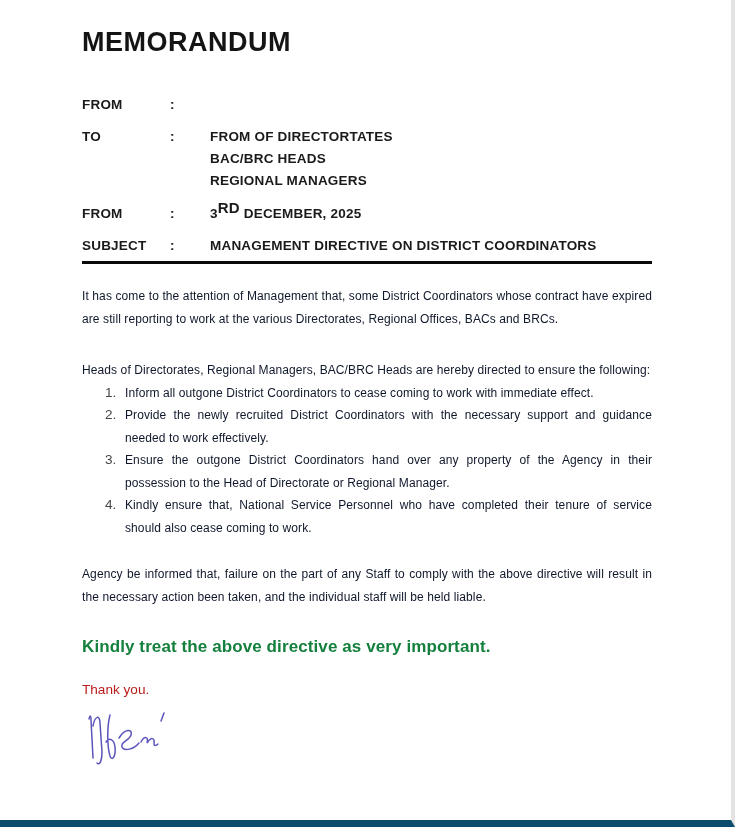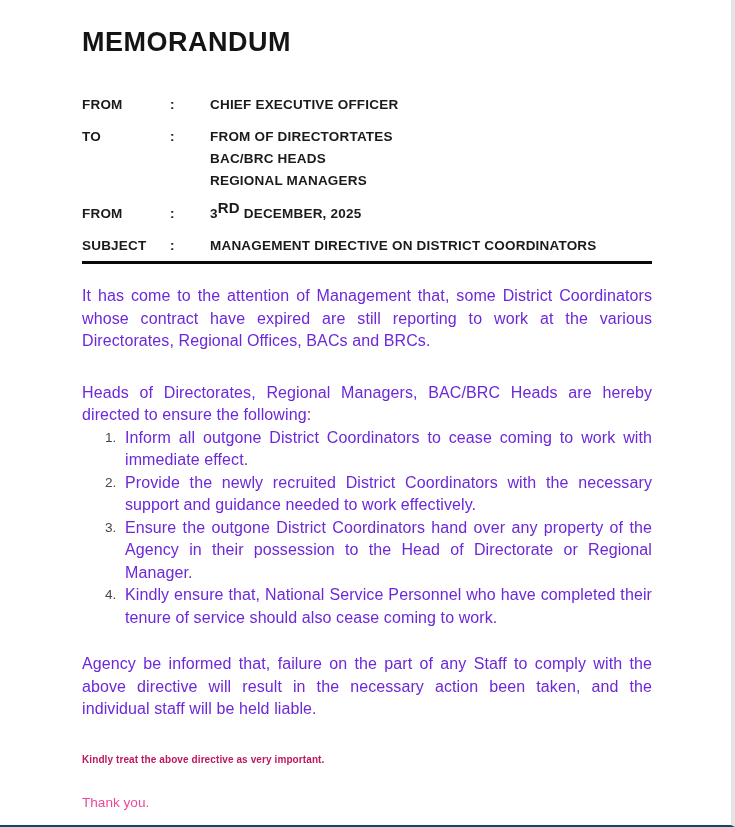--- a/index.html
+++ b/index.html
@@ -5,21 +5,21 @@
   * { margin:0; padding:0; box-sizing:border-box; }
   html,body { background:#ffffff; }
   .page {
     position:relative;
     width:735px;
     height:827px;
     background:#ffffff;
     font-family:"Liberation Sans", sans-serif;
     color:#454545;
     border-right:4px solid #e3e3e3;
-    border-bottom:2px solid #0c4a6e;
+    border-bottom:7px solid #0c4a6e;
     overflow:hidden;
   }
   .content { padding:27px 79px 0 82px; }
 
   .memo-title {
     font-size:27px;
     font-weight:bold;
     color:#141414;
     letter-spacing:0.5px;
     margin-bottom:36px;
@@ -41,23 +41,23 @@
   .hdr-value .to-line { margin-bottom:1px; }
   sup.ordinal { font-size:15px; vertical-align:super; line-height:0; }
 
   .subject-rule {
     height:3px;
     background:#0a0a0a;
     margin-top:5px;
   }
 
   .body-text {
-    font-size:16px;
+    font-size:12px;
     line-height:22.5px;
-    color:#6d28d9;
+    color:#0f172a;
     text-align:justify;
     letter-spacing:0.1px;
   }
   .para-1 { margin-top:21px; }
   .para-2 { margin-top:29px; }
   .para-3 { margin-top:24px; }
 
   .num-list { margin-top:0; }
   .num-item { display:flex; }
   .num-marker {
@@ -65,42 +65,41 @@
     margin-left:23px;
     font-size:13.6px;
     line-height:22.5px;
     color:#474747;
     text-align:left;
   }
   .num-text { flex:1; }
 
   .emphasis-line {
     margin-top:28px;
-    font-size:10px;
+    font-size:17px;
     line-height:22px;
     font-weight:bold;
-    color:#be185d;
+    color:#15803d;
     letter-spacing:0.1px;
   }
-  .closing-line { margin-top:24px; font-size:13.6px; color:#ec4899; }
+  .closing-line { margin-top:24px; font-size:13.6px; color:#b91c1c; }
 
   .signature-wrap { margin-top:5px; height:66px; }
 </style>
 </head>
 <body>
 
 <div class="page">
   <div class="content">
 
     <div class="memo-title">MEMORANDUM</div>
 
     <div class="hdr-row">
       <div class="hdr-label">FROM</div>
       <div class="hdr-colon">:</div>
-      <div class="hdr-value">CHIEF EXECUTIVE OFFICER</div>
     </div>
 
     <div class="hdr-row">
       <div class="hdr-label">TO</div>
       <div class="hdr-colon">:</div>
       <div class="hdr-value">
         <div class="to-line">FROM OF DIRECTORTATES</div>
         <div class="to-line">BAC/BRC HEADS</div>
         <div class="to-line">REGIONAL MANAGERS</div>
       </div>

